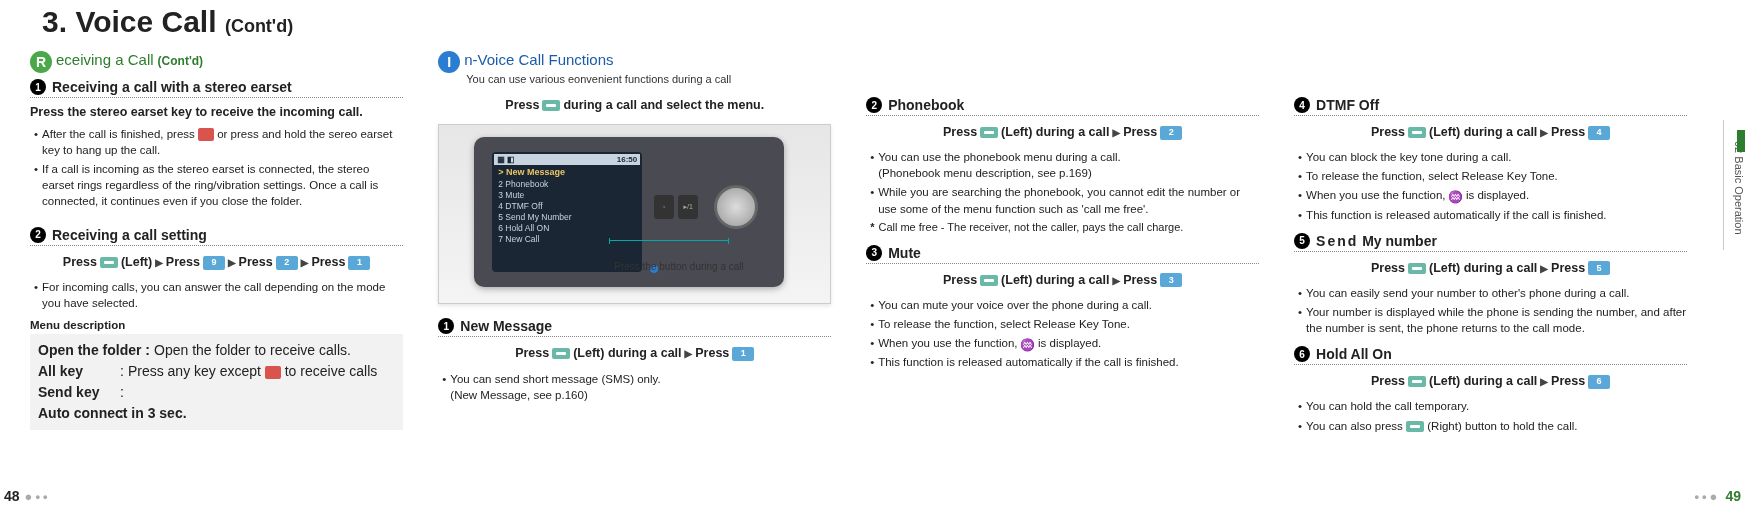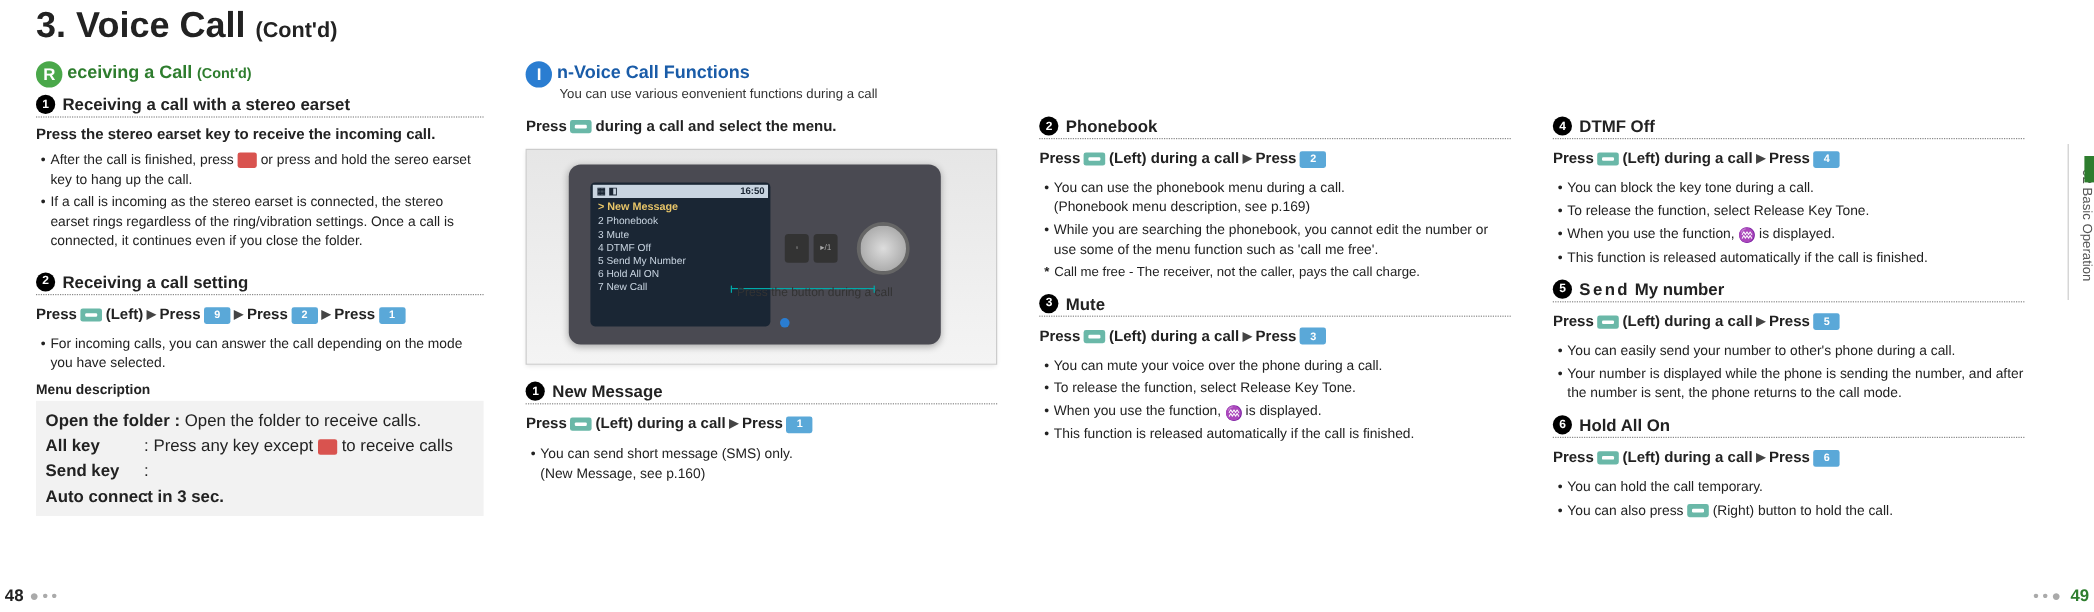--- a/index.html
+++ b/index.html
@@ -9,21 +9,21 @@
       color: #222;
       width: 1745px;
       height: 510px;
       position: relative;
       overflow: hidden;
       background: #fff;
     }
     .page-title {
       font-size: 30px;
       font-weight: bold;
-      padding: 5px 0 10px 30px;
+      padding: 5px 0 10px 42px;
     }
     .page-title .contd { font-size: 18px; font-weight: bold; }
     .columns {
       display: flex;
       padding: 0 30px;
       gap: 35px;
     }
     .col { flex: 1; min-width: 0; }
     .col-narrow { flex: 0.95; }
     
@@ -41,21 +41,21 @@
       height: 22px;
       border-radius: 50%;
       font-weight: bold;
       font-size: 14px;
       color: #fff;
       position: relative;
       top: 2px;
     }
     .big-letter.green { background: #4aa84a; }
     .big-letter.blue { background: #2a7dd1; }
-    .section-title { font-size: 15px; font-weight: bold; }
+    .section-title { font-size: 15px; font-weight: normal; }
     .section-title.green { color: #2e7d2e; }
     .section-title.blue { color: #1a5ca8; }
     .contd-small { font-size: 12px; font-weight: bold; }
     .subcap { font-size: 11px; color: #333; margin-left: 28px; margin-top: 2px; margin-bottom: 10px; }
     
     .num-item {
       display: flex;
       align-items: center;
       gap: 6px;
       margin-top: 8px;
@@ -73,21 +73,21 @@
       font-size: 10px;
       font-weight: bold;
     }
     .num-title { font-size: 14px; font-weight: bold; }
     .num-title .send-word { letter-spacing: 2px; }
     .dots {
       border-bottom: 1px dotted #888;
       margin: 2px 0 6px 0;
     }
     .bold-line { font-size: 12.5px; font-weight: bold; margin: 4px 0; line-height: 1.4; }
-    .press-line { font-size: 12.5px; font-weight: bold; margin: 6px 0; display: flex; flex-wrap: wrap; align-items: center; gap: 3px; line-height: 1.7; }
+    .press-line { font-size: 12.5px; font-weight: bold; margin: 6px 0; display: flex; flex-wrap: wrap; align-items: center; gap: 3px; line-height: 1.7; justify-content: center; }
     .tri { color: #444; font-size: 10px; }
     
     .bullet { display: flex; gap: 4px; font-size: 11.5px; line-height: 1.4; margin: 3px 0 3px 4px; }
     .bullet .dot { flex-shrink: 0; }
     .bullet-text { flex: 1; }
     .tiny-note { display: flex; gap: 4px; font-size: 11px; margin: 4px 0 4px 4px; }
     .tiny-note .ast { font-weight: bold; }
     
     .soft-key {
       display: inline-block;
@@ -252,21 +252,21 @@
       top: -3px;
       width: 1px;
       height: 6px;
       background: #0aa;
     }
     .bracket-line::before { left: 0; }
     .bracket-line::after { right: 0; }
     .bracket-cap {
       position: absolute;
       left: 175px;
-      top: 114px;
+      top: 136px;
       font-size: 10px;
       color: #333;
     }
     
     .page-num-left {
       position: absolute;
       left: 4px;
       bottom: 6px;
       font-size: 14px;
       font-weight: bold;

